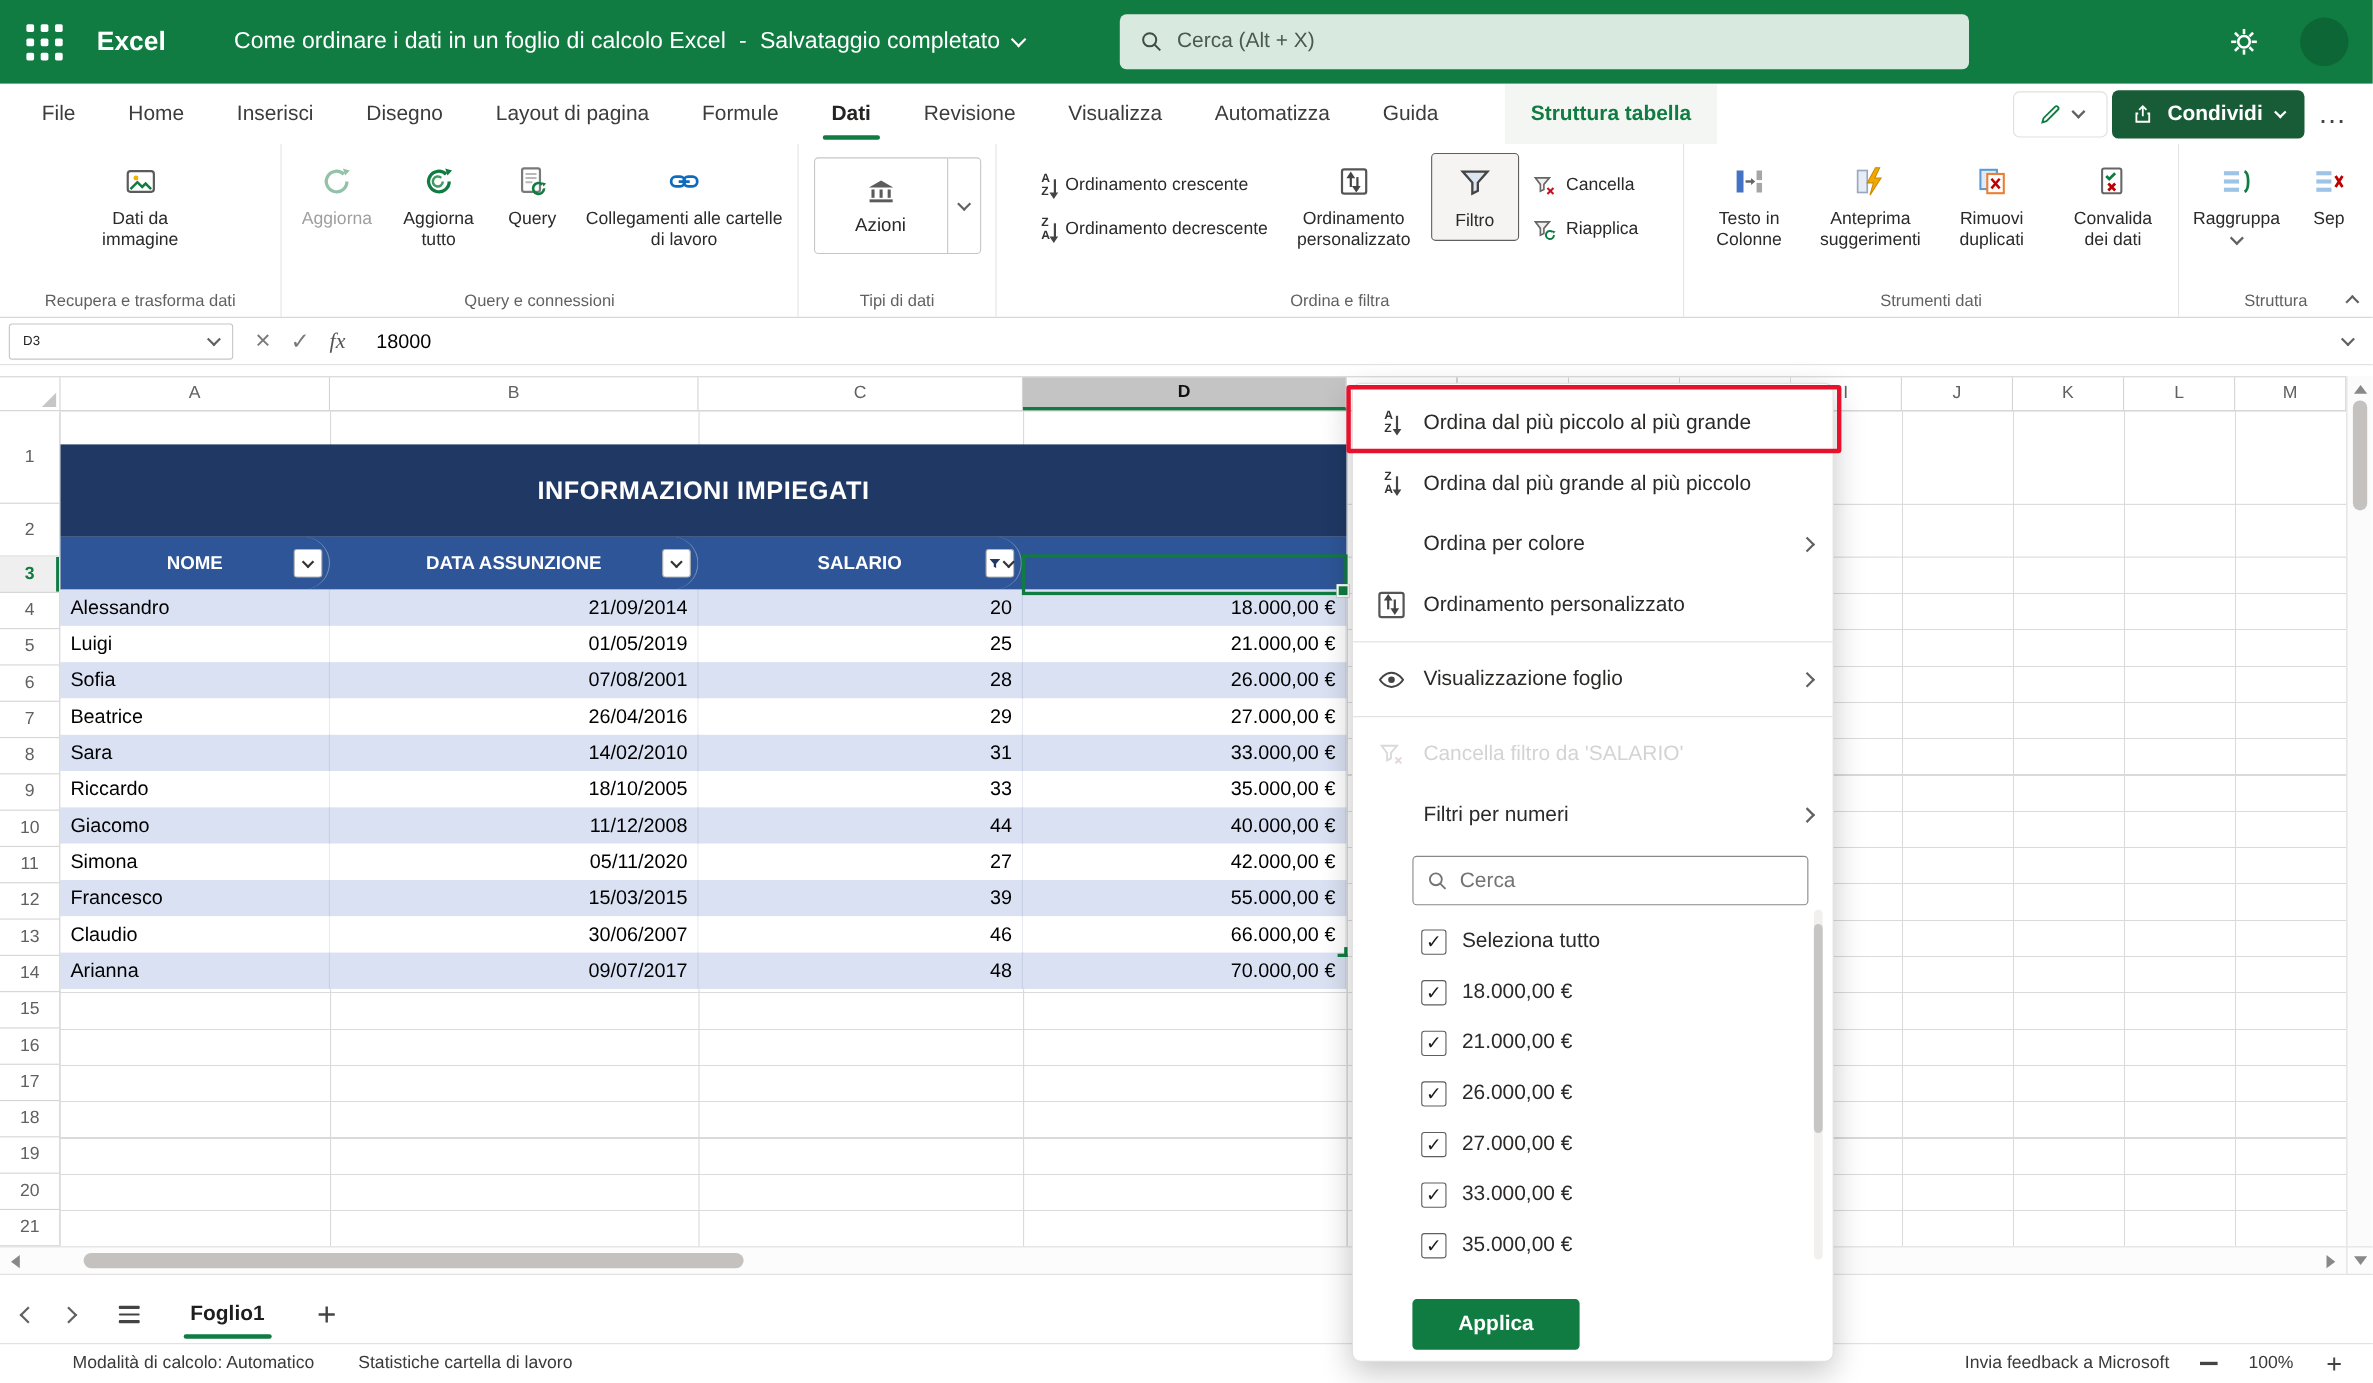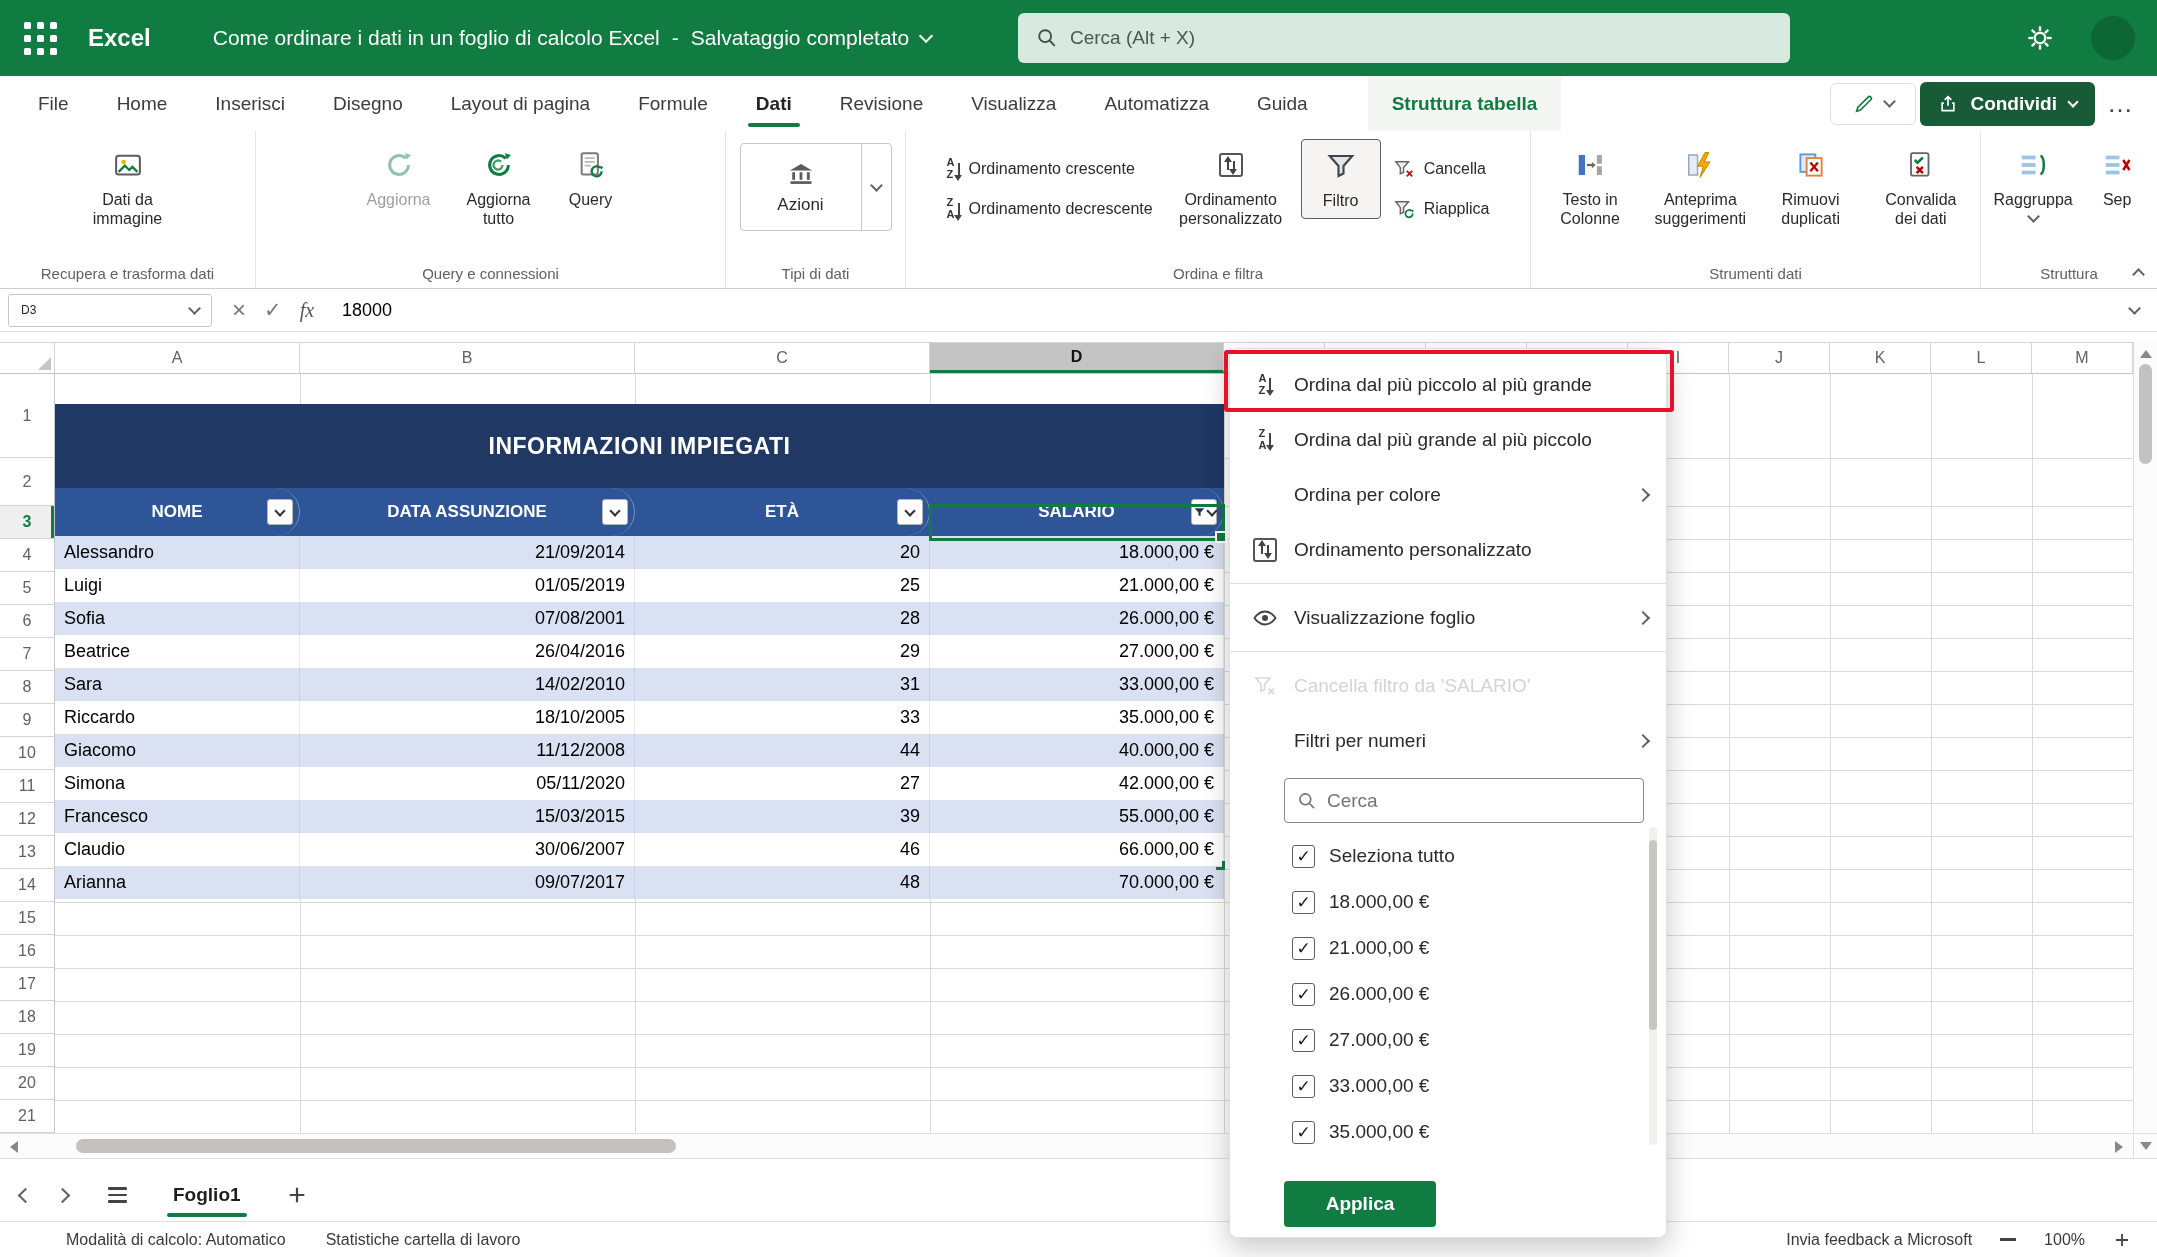--- a/index.html
+++ b/index.html
@@ -274,20 +274,30 @@
     <div class="bigbtn w80">
       <span class="iconbox">
         <svg width="30" height="30" viewBox="0 0 24 24">
             <rect x="4.5" y="2.5" width="13" height="17" rx="1.5" fill="#fff" stroke="#7A7A7A" stroke-width="1.6"></rect>
             <path d="M7 6.5h8M7 9.5h8M7 12.5h5" stroke="#B9B9B9" stroke-width="1.4"></path>
             <path d="M20.5 17a4 4 0 1 1-1.2-2.8" fill="none" stroke="#107C41" stroke-width="1.9"></path>
             <path d="M19 12.6l3 .9-2 2.2z" fill="#107C41"></path>
           </svg>
       </span>
       <span class="lbl">Query</span>
+    </div>
+    <div class="bigbtn w210">
+      <span class="iconbox">
+        <svg width="32" height="30" viewBox="0 0 24 24">
+            <rect x="2.5" y="8.5" width="10" height="7" rx="3.5" fill="none" stroke="#0F6CBD" stroke-width="2"></rect>
+            <rect x="11.5" y="8.5" width="10" height="7" rx="3.5" fill="none" stroke="#0F6CBD" stroke-width="2"></rect>
+            <path d="M8 12h8" stroke="#0F6CBD" stroke-width="2"></path>
+          </svg>
+      </span>
+      <span class="lbl">Collegamenti alle cartelle di lavoro</span>
     </div>
     <div class="glabel">Query e connessioni</div>
   </div>
 
   <div class="rgroup g3">
     <div class="gallery">
       <div class="gal-main">
         <svg width="30" height="28" viewBox="0 0 24 24">
             <path d="M2.5 9L12 3.5 21.5 9z" fill="#5B5B5B"></path>
             <rect x="4.5" y="10.5" width="2.4" height="6.5" fill="#5B5B5B"></rect>
@@ -499,26 +509,20 @@
         <span class="dd">
             <span class="dd-chev"></span>
           </span>
         </div>
       <div class="th cb">
           <span>DATA ASSUNZIONE</span>
         <span class="dd">
             <span class="dd-chev"></span>
           </span>
         </div>
-      <div class="th cc">
-          <span>ETÀ</span>
-        <span class="dd">
-            <span class="dd-chev"></span>
-          </span>
-        </div>
       <div class="th cd">
           <span>SALARIO</span>
         <span class="dd">
             <svg width="13" height="13" viewBox="0 0 24 24">
               <path d="M3 4h18l-7 8v7l-4-2v-5L3 4z" fill="#1F3864"></path>
             </svg>
             <span class="dd-chev"></span>
           </span>
         </div>
     </div>

